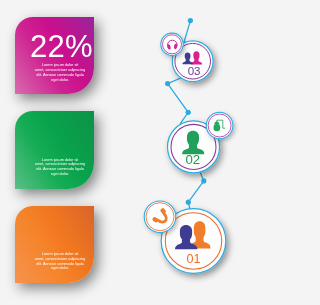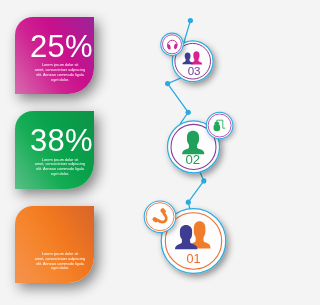--- a/index.html
+++ b/index.html
@@ -15,31 +15,30 @@
   .blurb{position:absolute;left:18.5px;width:53px;text-align:center;color:#fff;
          font-size:3.82px;line-height:4.8px;font-weight:400;}
   svg.net{position:absolute;left:0;top:0;width:250px;height:305px;}
 </style>
 </head>
 <body>
 
 <div id="stage">
 
   <div class="panel" style="top:16.8px;background:linear-gradient(238deg,#9b2499 0%,#ca0f8c 40%,#cf2392 62%,#d86cad 100%)">
-    <div class="pct" style="top:14px">25%</div>
+    <div class="pct" style="top:14px">22%</div>
     <div class="blurb" style="top:46.5px">
         <div>Lorem ipsum dolor sit</div>
         <div>amet, consectetuer adipiscing</div>
         <div>elit. Aenean commodo ligula</div>
         <div>eget dolor.</div>
       </div>
   </div>
 
   <div class="panel" style="top:111px;background:linear-gradient(238deg,#0d9247 0%,#09a24c 40%,#14ac54 62%,#5bbf88 100%)">
-    <div class="pct" style="top:14px">38%</div>
     <div class="blurb" style="top:46.5px">
         <div>Lorem ipsum dolor sit</div>
         <div>amet, consectetuer adipiscing</div>
         <div>elit. Aenean commodo ligula</div>
         <div>eget dolor.</div>
       </div>
   </div>
 
   <div class="panel" style="top:205.6px;background:linear-gradient(238deg,#d8642a 0%,#f2781f 40%,#f5852c 62%,#f6924e 100%)">
     <div class="blurb" style="top:46.5px">

